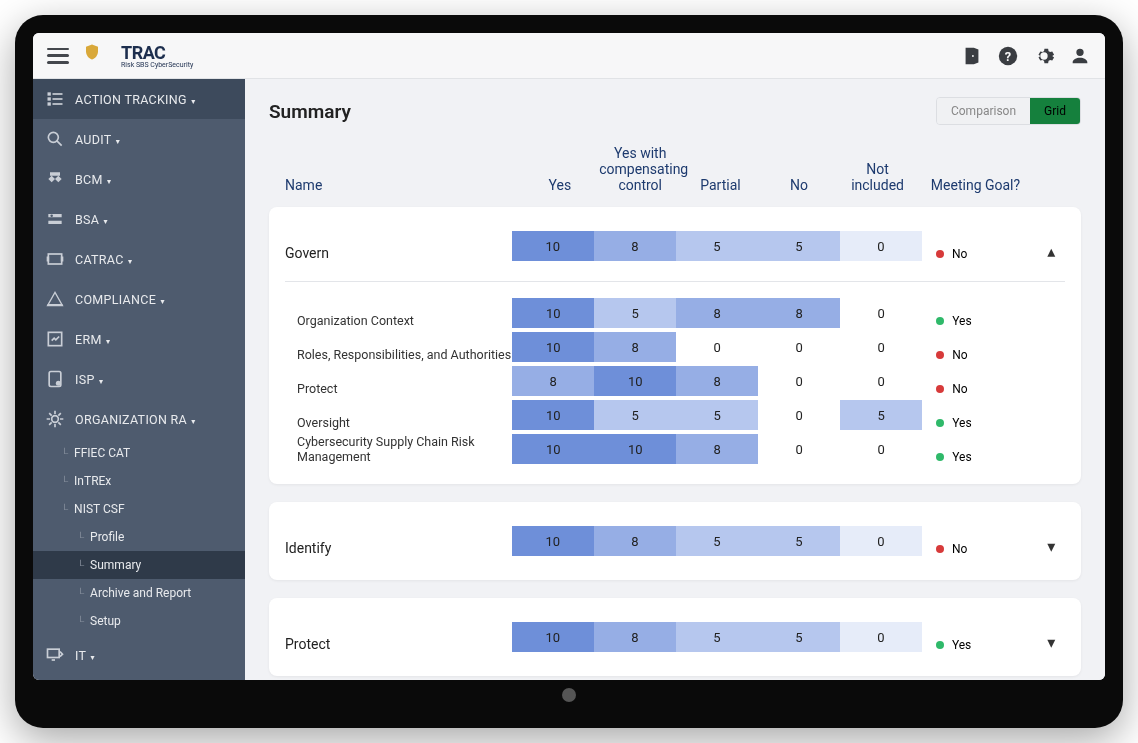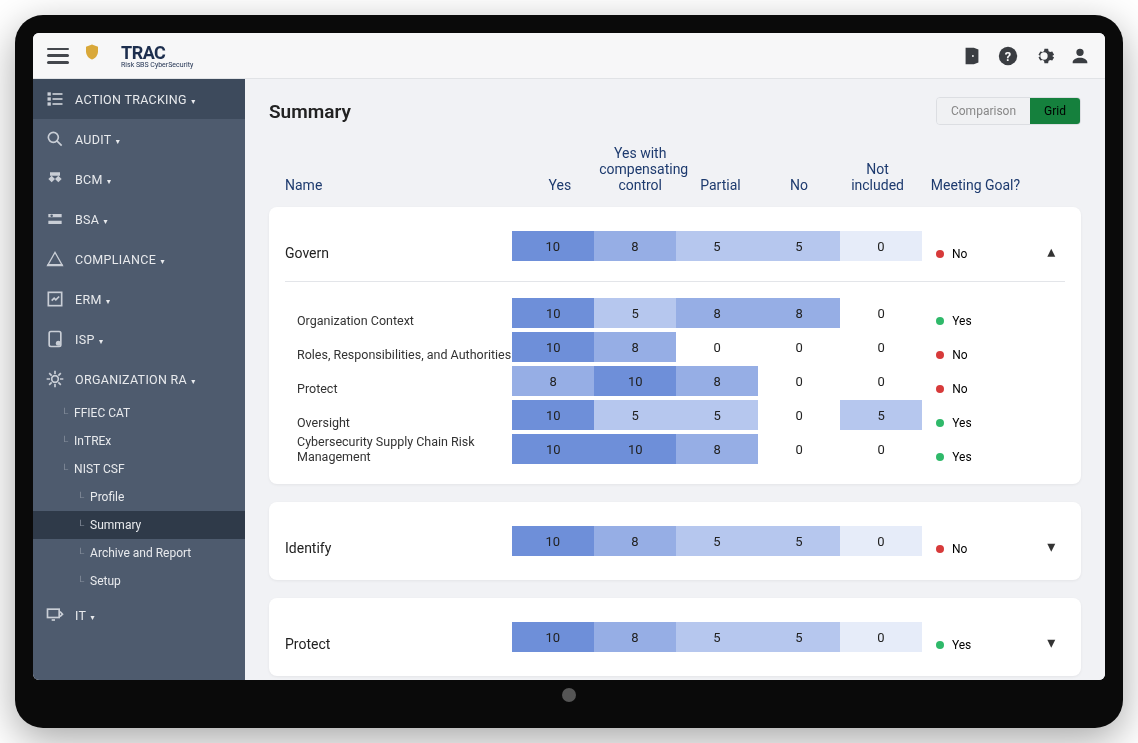--- a/index.html
+++ b/index.html
@@ -121,20 +121,28 @@
             </div>
             <div class="navitem">
     <svg class="ico" viewBox="0 0 24 24">
                 <path d="M4 6h16v4H4zM4 14h16v4H4z"></path>
                 <circle cx="8" cy="8" r="1.5" fill="#4e5b6e"></circle>
               </svg>
     <span class="lbl">BSA<span class="caret"> ▾</span></span>
             </div>
             <div class="navitem">
     <svg class="ico" viewBox="0 0 24 24">
+                <rect x="4" y="6" width="16" height="12" fill="none" stroke="#c9ced6" stroke-width="2"></rect>
+                <rect x="2" y="9" width="3" height="6"></rect>
+                <rect x="19" y="9" width="3" height="6"></rect>
+              </svg>
+    <span class="lbl">CATRAC<span class="caret"> ▾</span></span>
+            </div>
+            <div class="navitem">
+    <svg class="ico" viewBox="0 0 24 24">
                 <path d="M3 20h18L12 4z" fill="none" stroke="#c9ced6" stroke-width="1.5"></path>
                 <rect x="3" y="18" width="18" height="2"></rect>
               </svg>
     <span class="lbl">COMPLIANCE<span class="caret"> ▾</span></span>
             </div>
             <div class="navitem">
     <svg class="ico" viewBox="0 0 24 24">
                 <rect x="4" y="4" width="16" height="16" fill="none" stroke="#c9ced6" stroke-width="2"></rect>
                 <path d="M8 14l3-3 2 2 4-4" fill="none" stroke="#c9ced6" stroke-width="2"></path>
               </svg>

